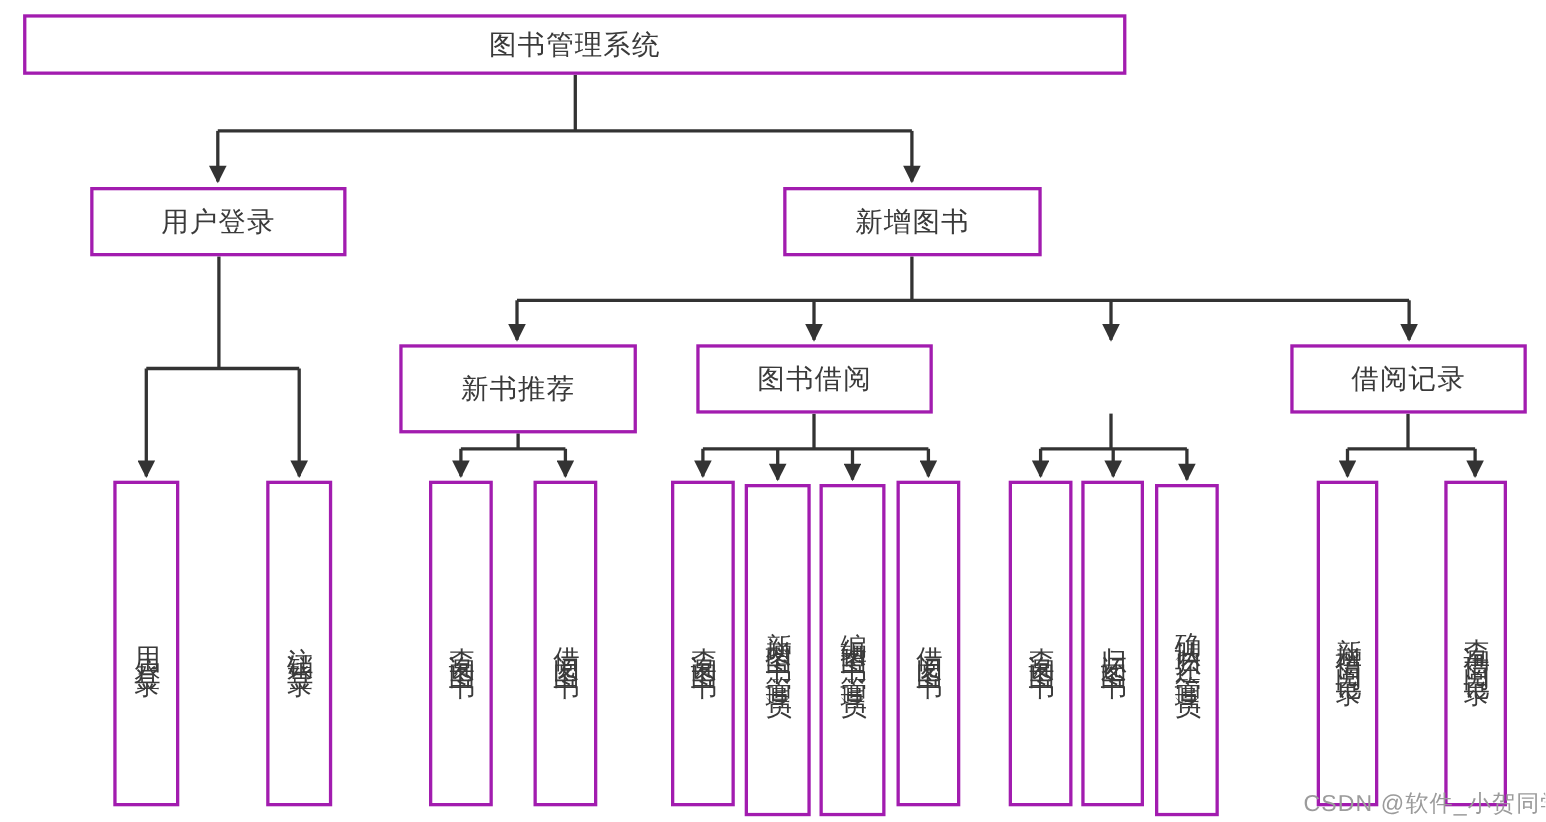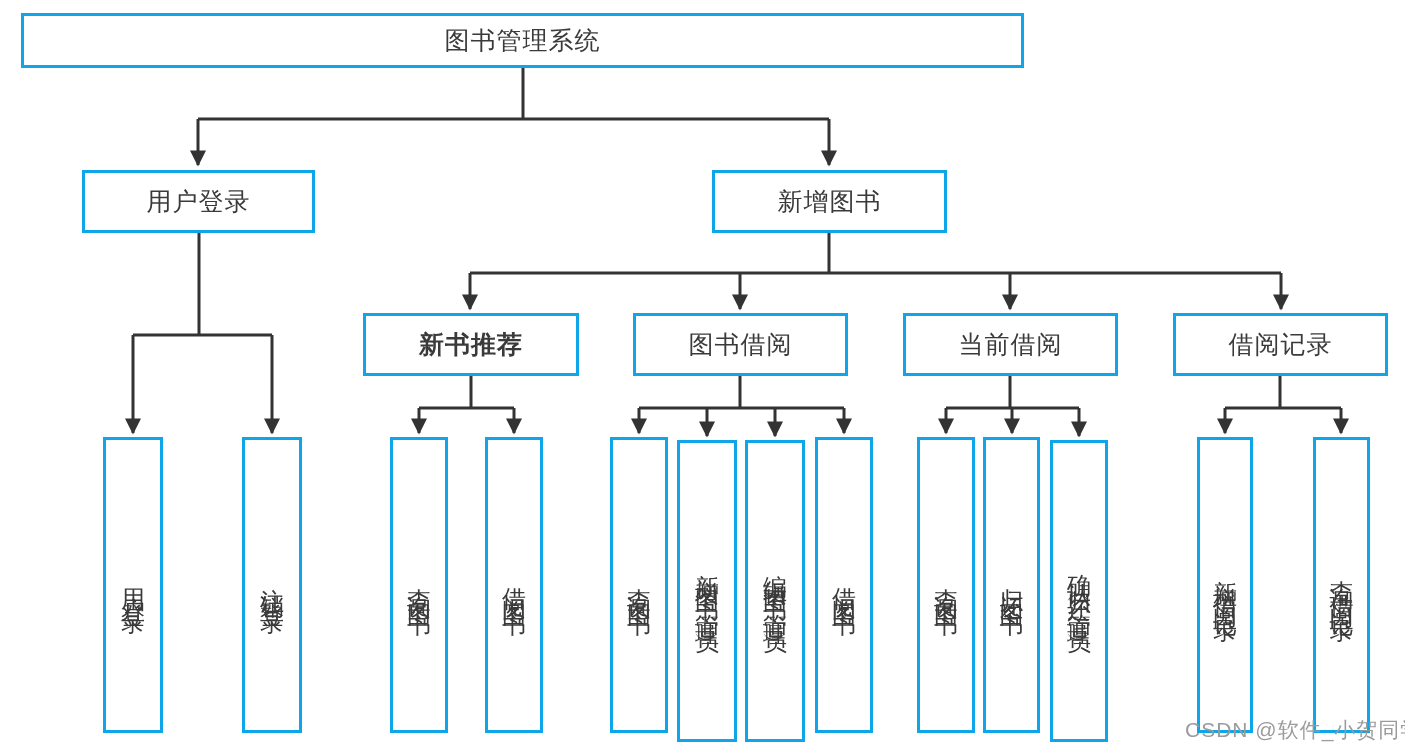--- a/index.html
+++ b/index.html
@@ -7,21 +7,21 @@
     position:relative;
     width:1405px;height:747px;
     background:#ffffff;
     font-family:"Liberation Sans", sans-serif;
     overflow:hidden;
   }
   #connectors{position:absolute;left:0;top:0;z-index:1;}
   .node{
     position:absolute;
     box-sizing:border-box;
-    border:3px solid #0ea5e9;
+    border:3px solid #a21caf;
     background:#ffffff;
     display:flex;
     align-items:center;
     justify-content:center;
     color:#3a3a3a;
     z-index:2;
     text-align:center;
   }
   .h-node{font-size:25px;letter-spacing:1px;}
   .leaf{
@@ -105,23 +105,22 @@
       <path d="M1225,408 V433" marker-end="url(#arrow)"></path>
       <path d="M1341,408 V433" marker-end="url(#arrow)"></path>
     </g>
   </svg>
 
   <div class="node h-node" style="left:21px;top:13px;width:1003px;height:55px;">图书管理系统</div>
 
   <div class="node h-node" style="left:82px;top:170px;width:233px;height:63px;">用户登录</div>
   <div class="node h-node" style="left:712px;top:170px;width:235px;height:63px;">新增图书</div>
 
-  <div class="node h-node" style="left:363px;top:313px;width:216px;height:63px;font-weight:bold;">新书推荐</div>
+  <div class="node h-node" style="left:363px;top:313px;width:216px;height:81px;">新书推荐</div>
   <div class="node h-node" style="left:633px;top:313px;width:215px;height:63px;">图书借阅</div>
-  <div class="node h-node" style="left:903px;top:313px;width:215px;height:63px;">当前借阅</div>
   <div class="node h-node" style="left:1173px;top:313px;width:215px;height:63px;">借阅记录</div>
 
   <div class="node leaf" style="left:103px;top:437px;width:60px;height:296px;">用户登录</div>
   <div class="node leaf" style="left:242px;top:437px;width:60px;height:296px;">注销登录</div>
 
   <div class="node leaf" style="left:390px;top:437px;width:58px;height:296px;">查询图书</div>
   <div class="node leaf" style="left:485px;top:437px;width:58px;height:296px;">借阅图书</div>
 
   <div class="node leaf" style="left:610px;top:437px;width:58px;height:296px;">查询图书</div>
   <div class="node leaf" style="left:677px;top:440px;width:60px;height:302px;">新增图书（管理员）</div>

